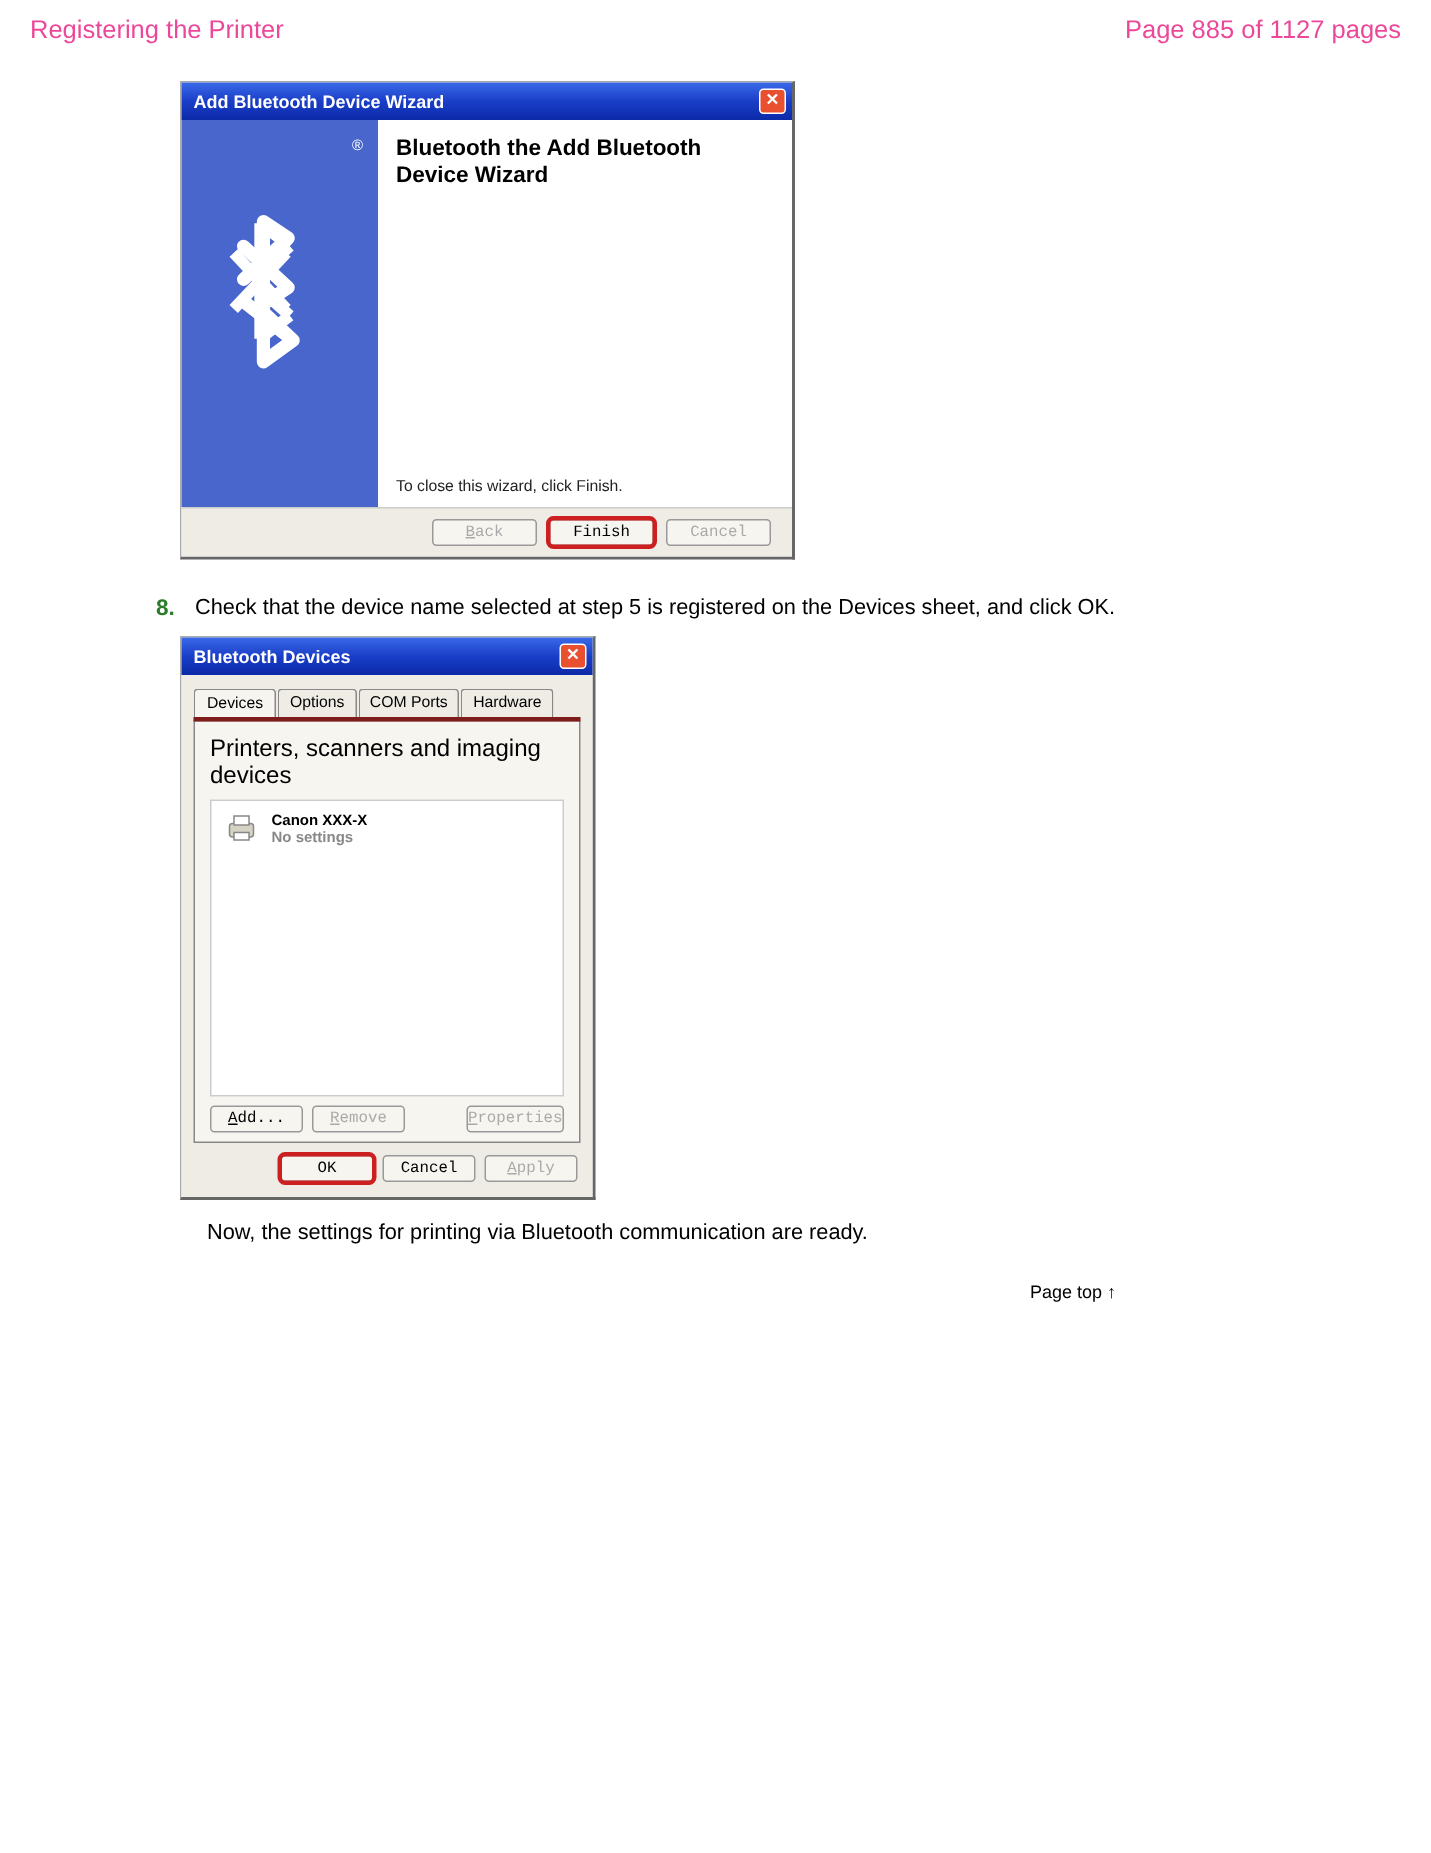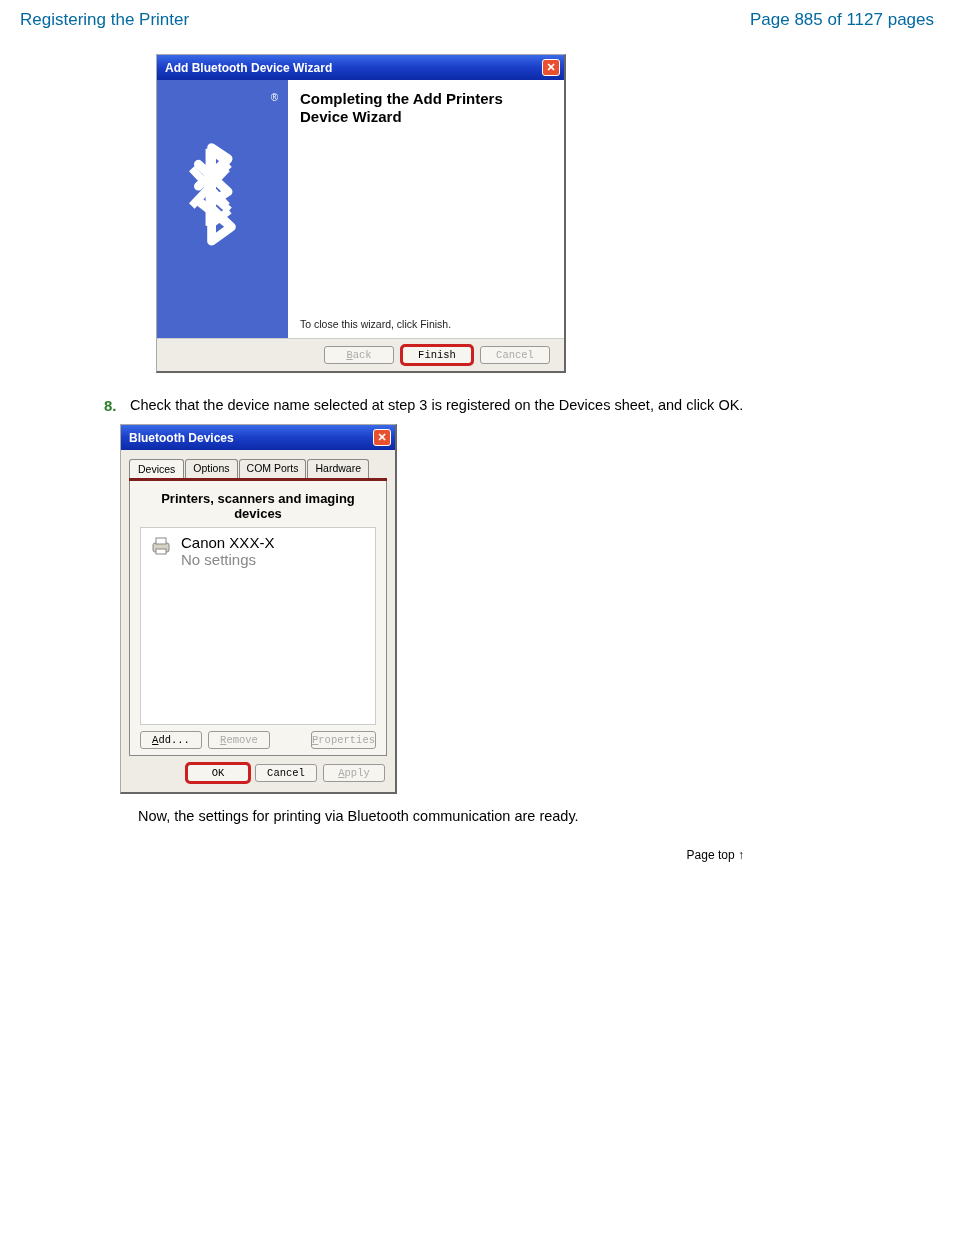--- a/index.html
+++ b/index.html
@@ -9,35 +9,34 @@
       font-family: Verdana, Arial, sans-serif;
       font-size: 14px;
       color: #000;
       background: #fff;
       width: 954px;
     }
     .header {
       display: flex;
       justify-content: space-between;
       font-size: 17px;
-      color: #0369a1;
+      color: #ec4899;
       margin-bottom: 24px;
     }
     .content {
       padding-left: 100px;
     }
     .wizard-window {
       width: 410px;
       border-left: 1px solid #aaa;
       border-top: 1px solid #aaa;
       border-right: 2px solid #666;
       border-bottom: 2px solid #666;
       margin-bottom: 24px;
       font-family: Tahoma, sans-serif;
-      margin-left: 36px;
     }
     .titlebar {
       background: linear-gradient(to bottom, #3a6ae8, #1a3ec8, #0b2aa8);
       color: #fff;
       padding: 4px 4px 4px 8px;
       font-size: 12px;
       font-weight: bold;
       display: flex;
       justify-content: space-between;
       align-items: center;
@@ -136,28 +135,28 @@
       margin-right: 1px;
       position: relative;
     }
     .tab.active { background: #f7f5f0; padding: 3px 8px; top: 0; z-index: 2; }
     .tab-panel {
       border: 1px solid #888;
       background: #f7f5f0;
       padding: 10px 10px 6px 10px;
       border-top: 1px solid #888;
     }
-    .group-label { font-weight: bold; font-size: 13px; margin-bottom: 6px; text-align: center; }
+    .group-label { font-weight: normal; font-size: 16px; margin-bottom: 6px; }
     .device-list {
       background: #fff;
       border: 1px solid #ccc;
       height: 198px;
       padding: 6px 8px;
     }
-    .device-item { display: flex; gap: 8px; font-size: 15px; align-items: flex-start; }
+    .device-item { display: flex; gap: 8px; font-size: 10px; align-items: flex-end; font-weight: bold; }
     .device-text .name { color: #000; }
     .device-text .meta { color: #888; }
     .bottom-row { display: flex; gap: 6px; margin-top: 6px; }
     .devices-footer {
       background: #efece5;
       padding: 0 10px 10px 0;
       display: flex;
       justify-content: flex-end;
       gap: 6px;
     }
@@ -192,34 +191,34 @@
             <line x1="10" y1="52" x2="42" y2="18" stroke="#fff" stroke-width="7"></line>
             <line x1="26" y1="0" x2="26" y2="70" stroke="#fff" stroke-width="7"></line>
             <line x1="26" y1="0" x2="44" y2="14" stroke="#fff" stroke-width="7"></line>
             <line x1="44" y1="14" x2="26" y2="30" stroke="#fff" stroke-width="7"></line>
             <line x1="26" y1="40" x2="44" y2="56" stroke="#fff" stroke-width="7"></line>
             <line x1="44" y1="56" x2="26" y2="70" stroke="#fff" stroke-width="7"></line>
           </g>
         </svg>
       </div>
       <div class="wizard-right">
-        <div class="wizard-heading">Completing the Add Printers Device Wizard</div>
+        <div class="wizard-heading">Bluetooth the Add Bluetooth Device Wizard</div>
         <div class="wizard-close-text">To close this wizard, click Finish.</div>
       </div>
     </div>
     <div class="wizard-footer">
       <div class="win-btn disabled"><span class="u-dis">B</span>ack</div>
       <div class="win-btn highlight">Finish</div>
       <div class="win-btn disabled">Cancel</div>
     </div>
   </div>
 
   <div class="step" style="margin-left:-16px;">
     <div class="step-num">8.</div>
-    <div class="step-text">Check that the device name selected at step 3 is registered on the Devices sheet, and click OK.</div>
+    <div class="step-text">Check that the device name selected at step 5 is registered on the Devices sheet, and click OK.</div>
   </div>
 
   <div class="devices-window">
     <div class="titlebar">
       <span>Bluetooth Devices</span>
       <div class="close-btn">✕</div>
     </div>
     <div class="devices-body">
       <div class="tabs">
         <div class="tab active">Devices</div>

